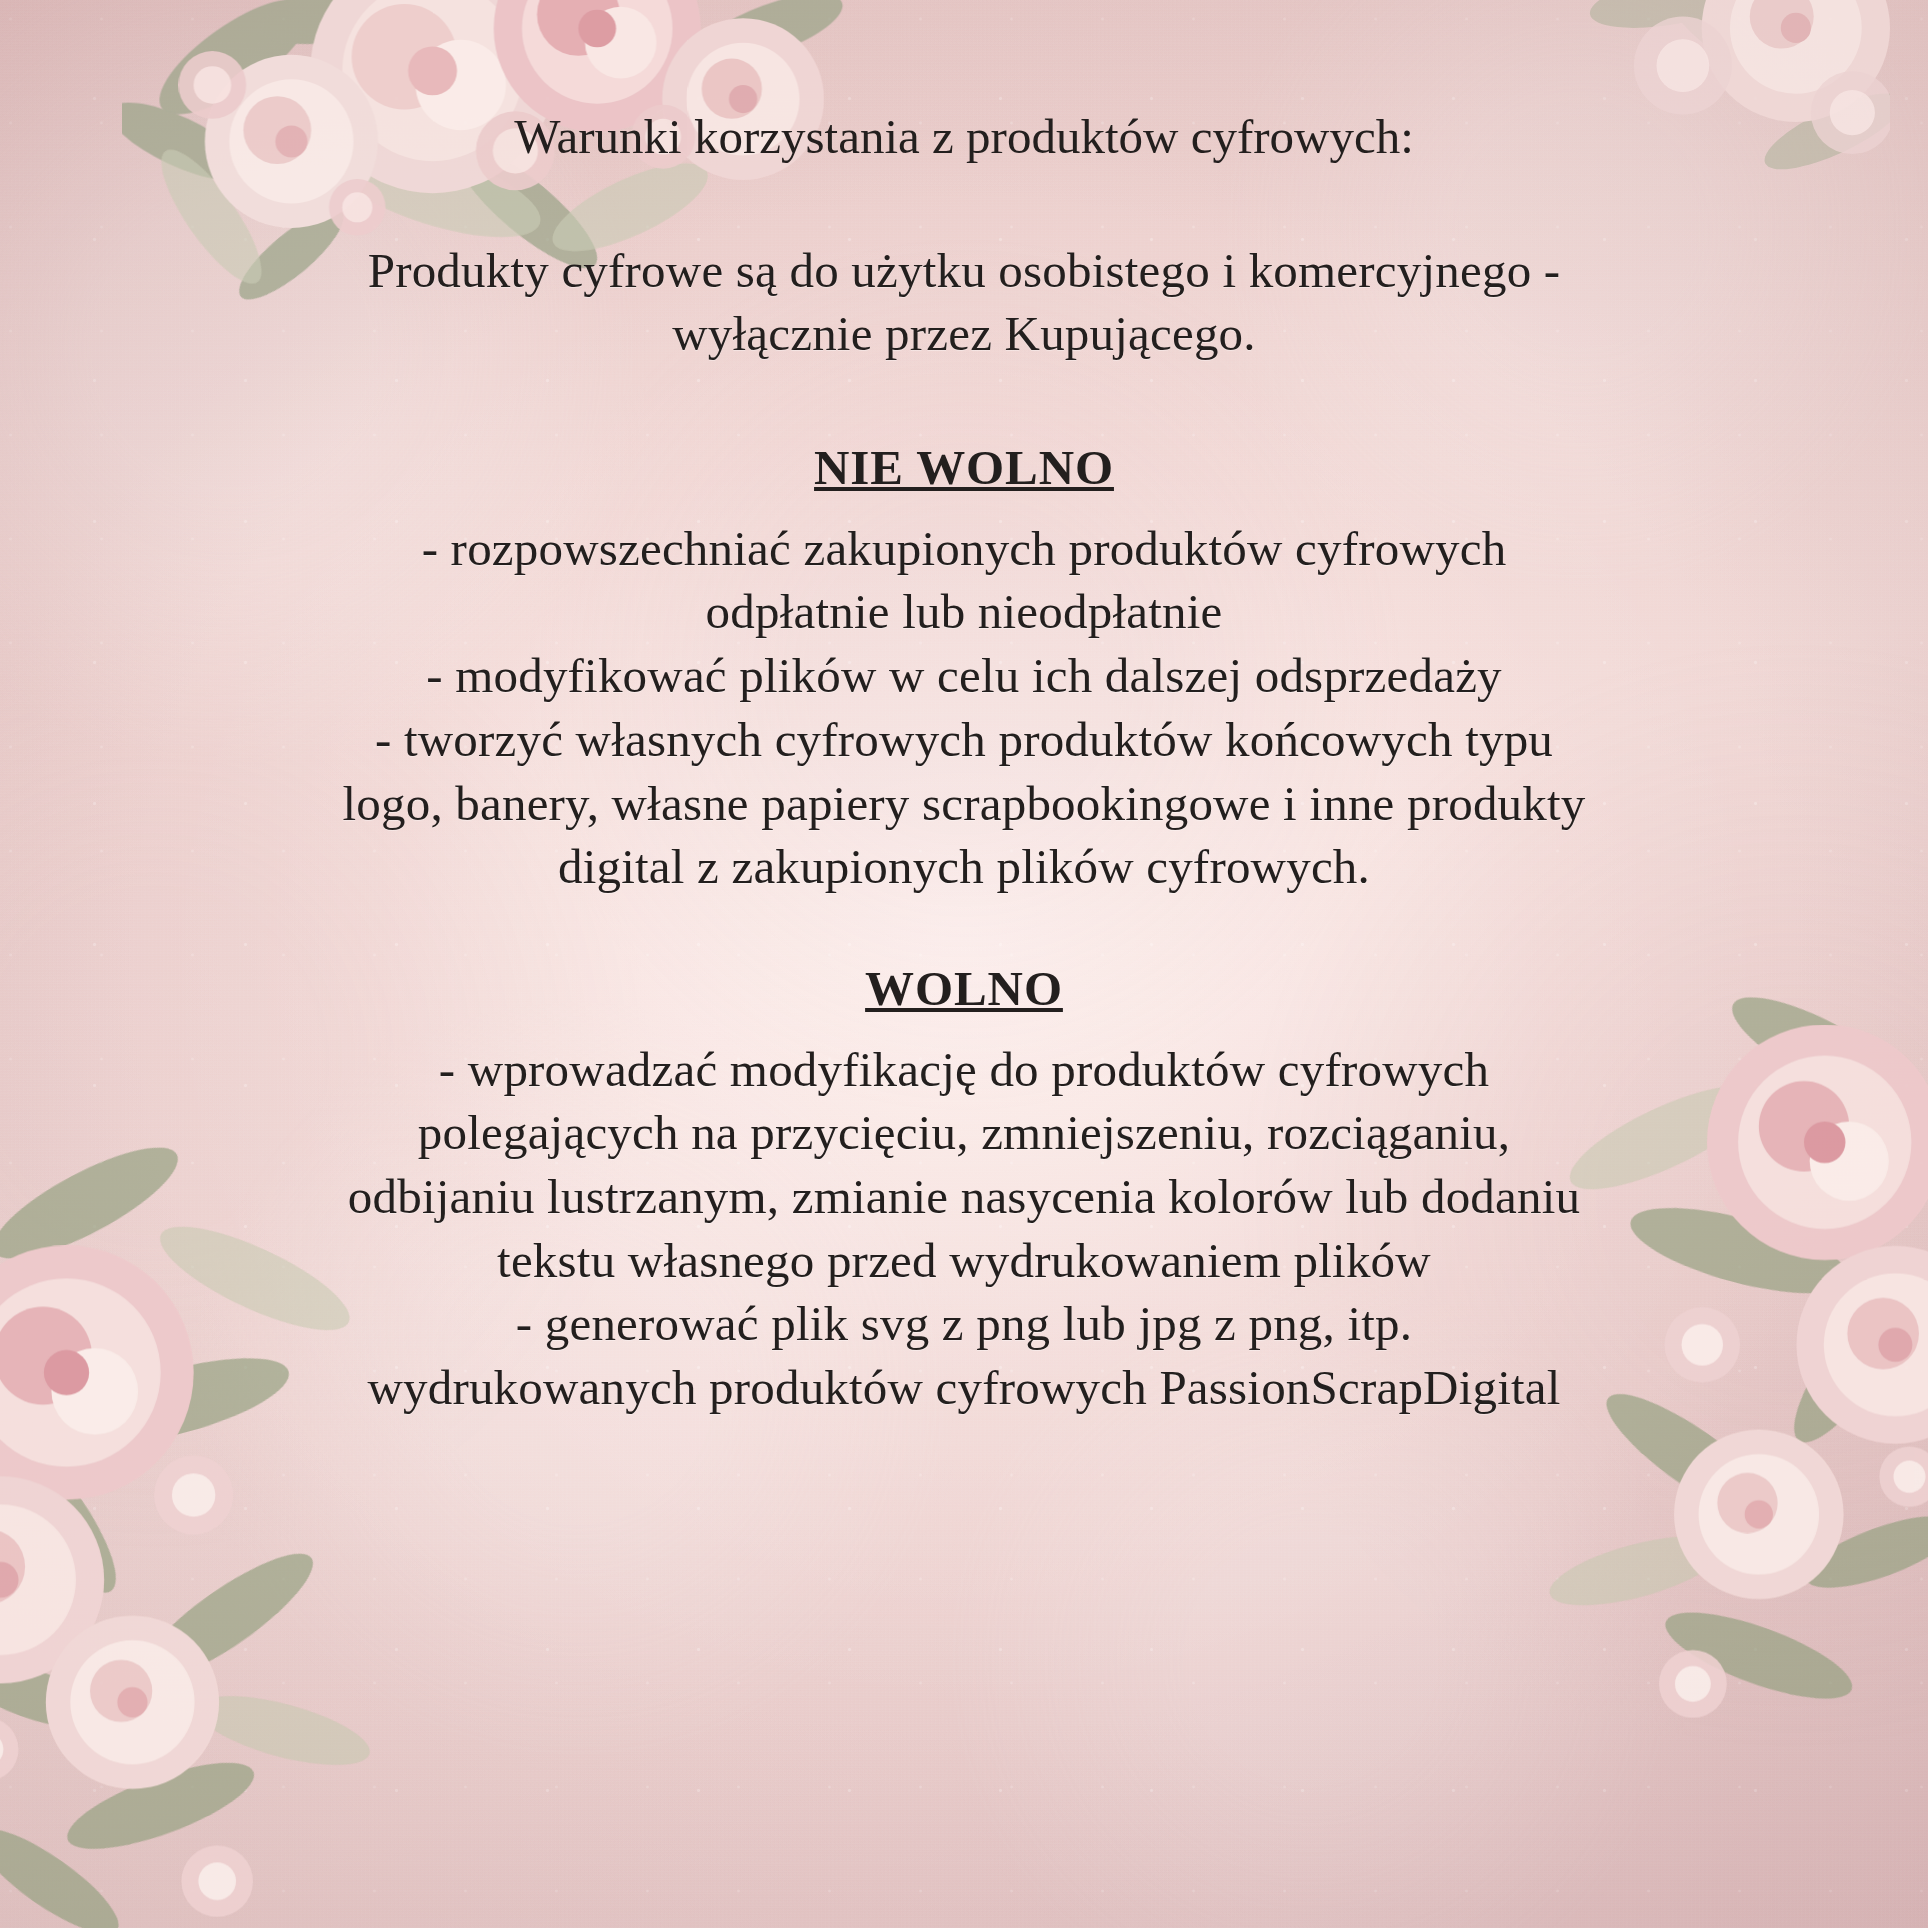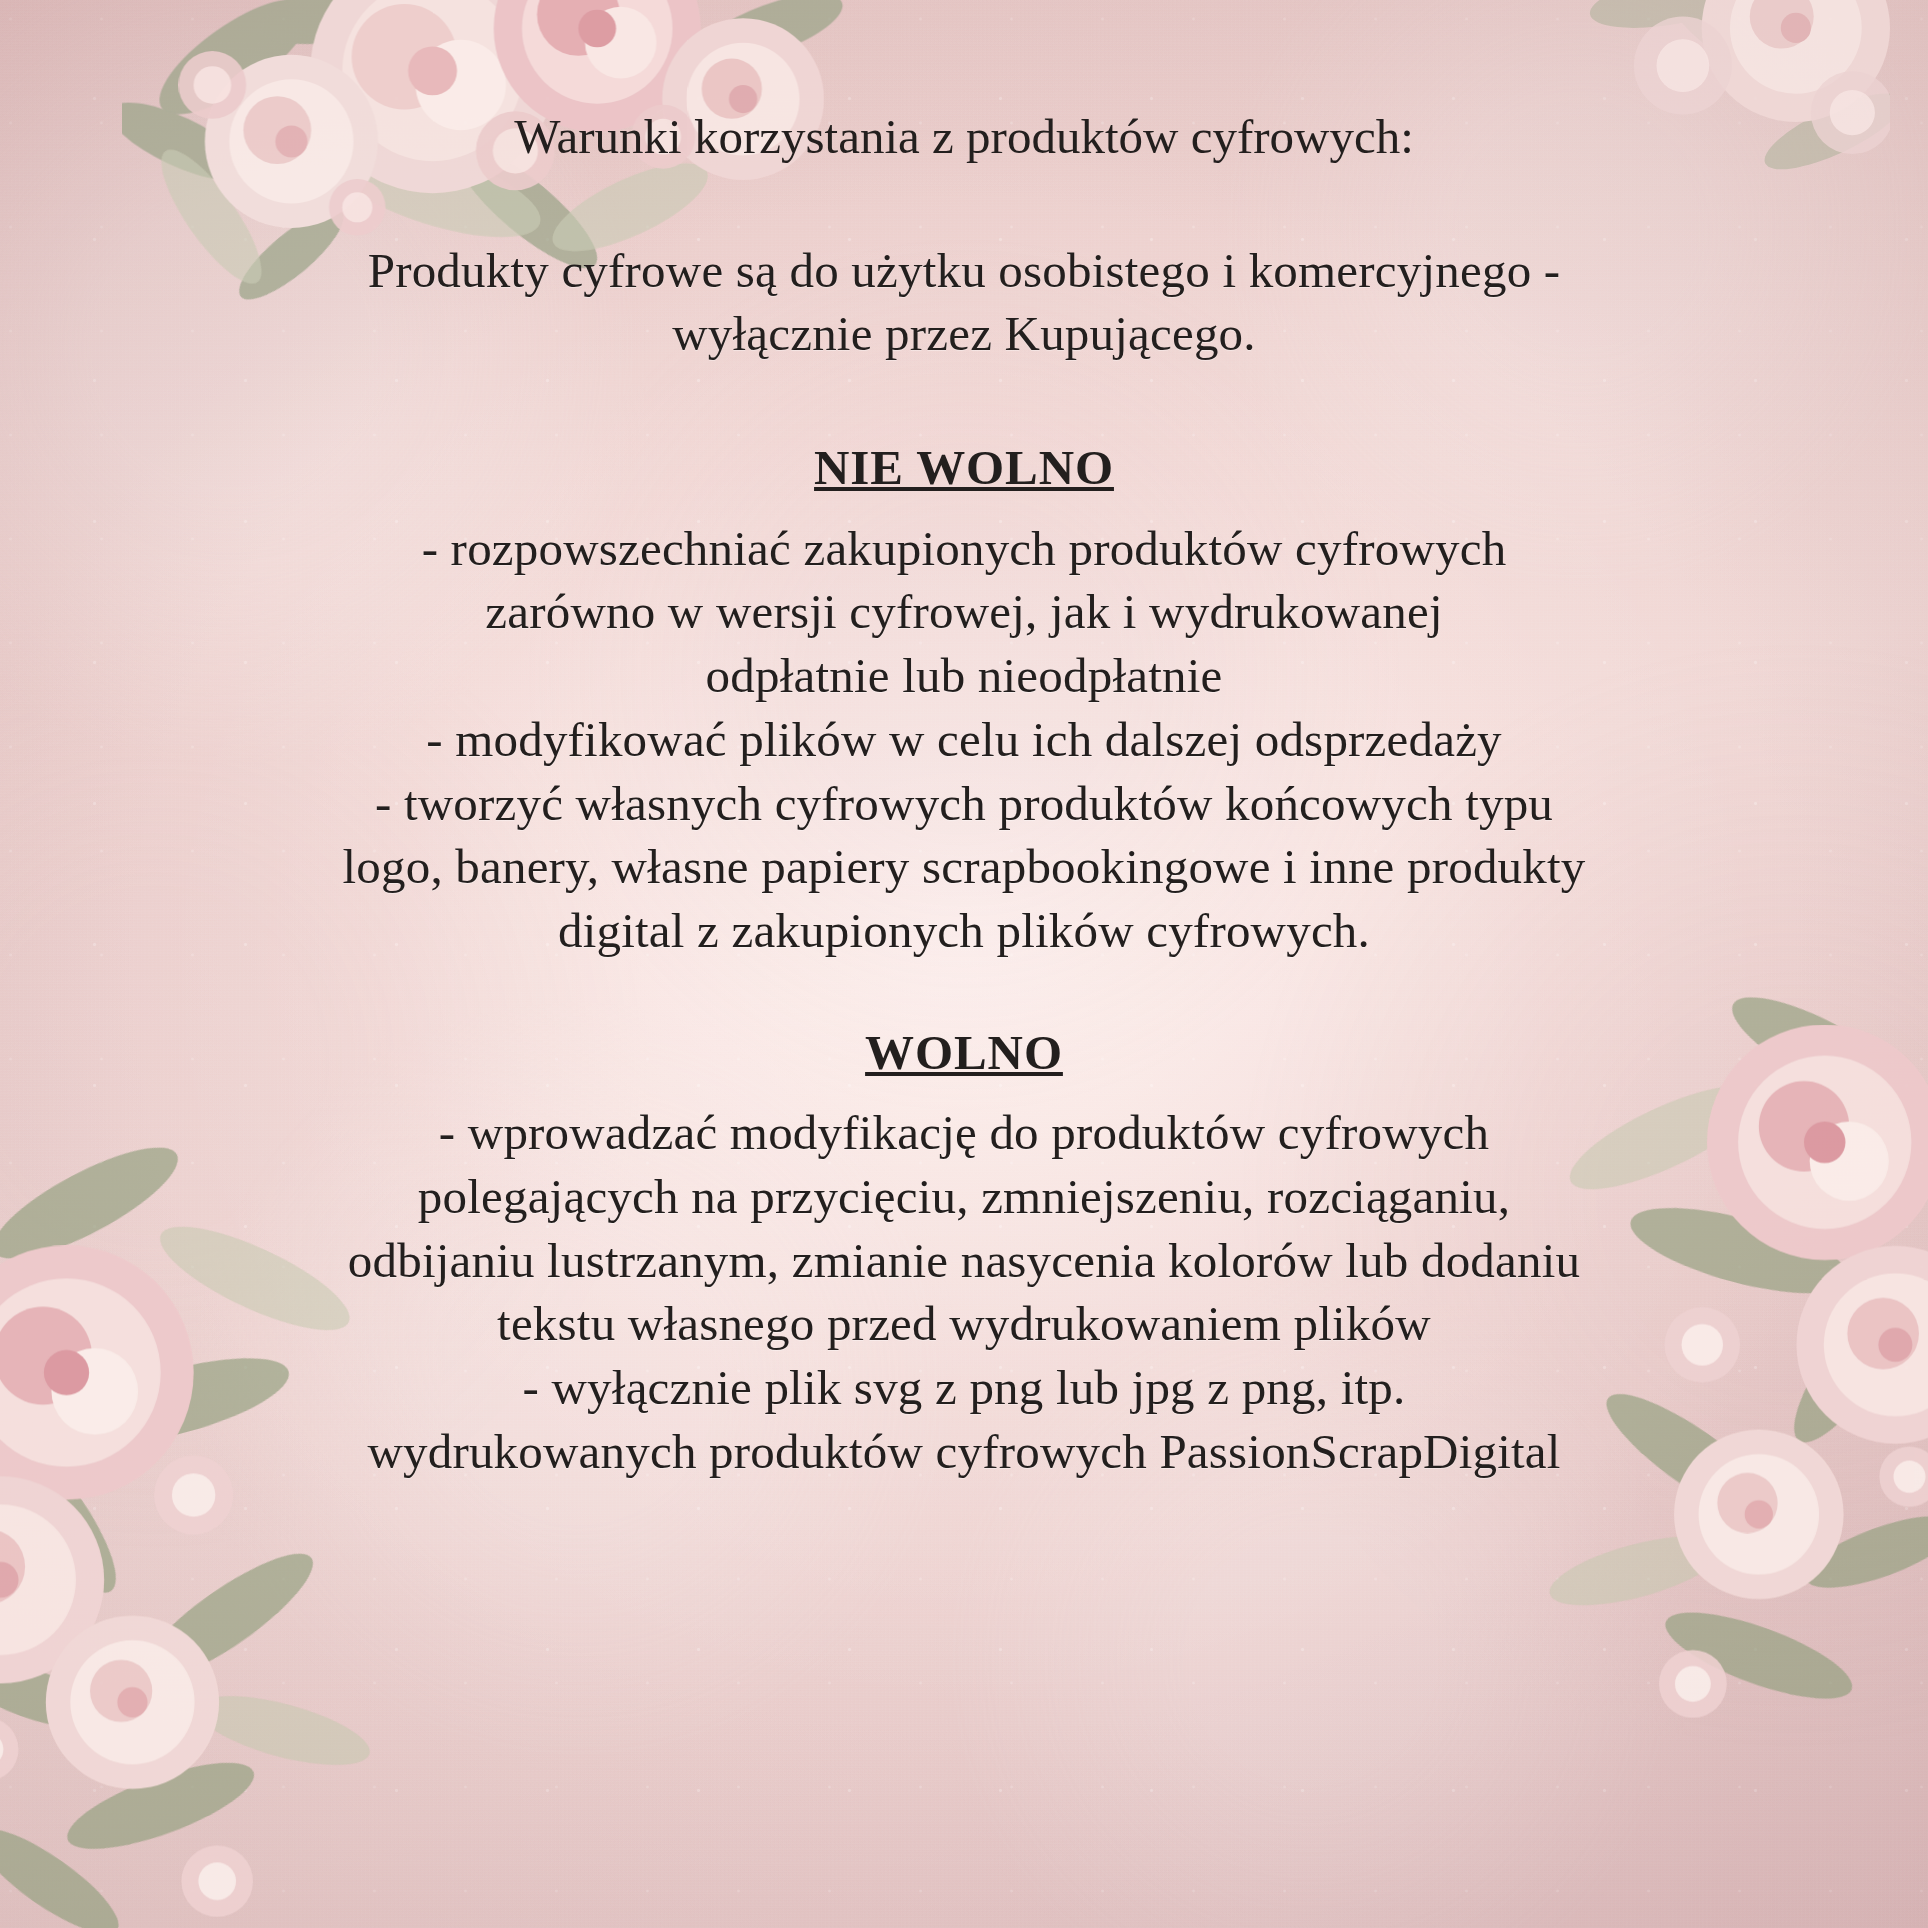--- a/index.html
+++ b/index.html
@@ -322,35 +322,34 @@
     <p class="line block">Produkty cyfrowe są do użytku osobistego i komercyjnego -</p>
     <p class="line block">wyłącznie przez Kupującego.</p>
 
     <div class="spacer-lg"></div>
 
     <p class="heading block">NIE WOLNO</p>
 
     <div class="spacer-sm"></div>
 
     <p class="line block">- rozpowszechniać zakupionych produktów cyfrowych</p>
-    <p class="line block">zarówno w wersji cyfrowej, jak i wydrukowanej</p>
     <p class="line block">odpłatnie lub nieodpłatnie</p>
     <p class="line block">- modyfikować plików w celu ich dalszej odsprzedaży</p>
     <p class="line block">- tworzyć własnych cyfrowych produktów końcowych typu</p>
     <p class="line block">logo, banery, własne papiery scrapbookingowe i inne produkty</p>
     <p class="line block">digital z zakupionych plików cyfrowych.</p>
 
     <div class="spacer-md"></div>
 
     <p class="heading block">WOLNO</p>
 
     <div class="spacer-sm"></div>
 
     <p class="line block">- wprowadzać modyfikację do produktów cyfrowych</p>
     <p class="line block">polegających na przycięciu, zmniejszeniu, rozciąganiu,</p>
     <p class="line block">odbijaniu lustrzanym, zmianie nasycenia kolorów lub dodaniu</p>
     <p class="line block">tekstu własnego przed wydrukowaniem plików</p>
-    <p class="line block">- wyłącznie plik svg z png lub jpg z png, itp.</p>
+    <p class="line block">- generować plik svg z png lub jpg z png, itp.</p>
     <p class="line block">wydrukowanych produktów cyfrowych PassionScrapDigital</p>
 
   </div>
 </div>
 
 
 </body></html>

